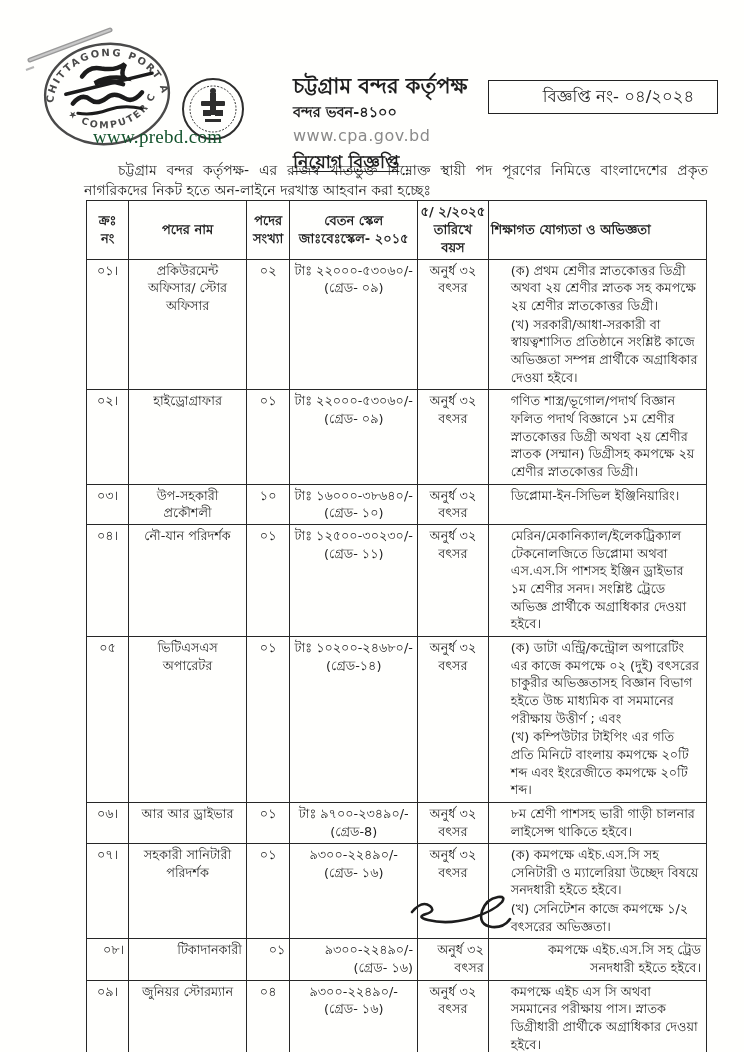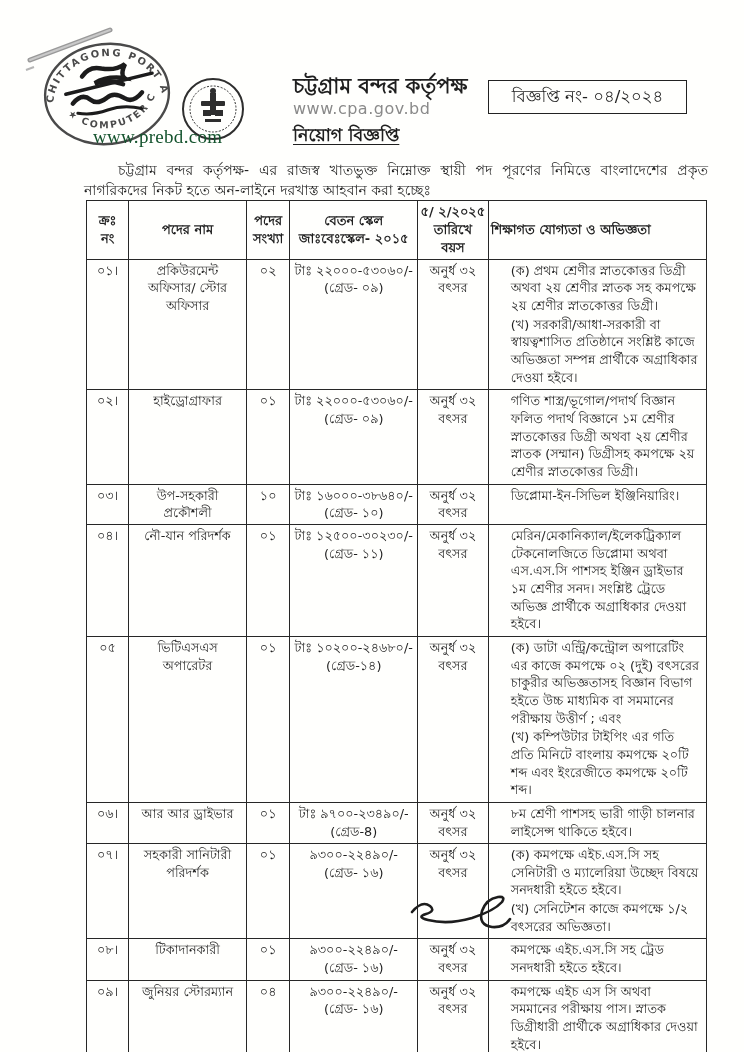--- a/index.html
+++ b/index.html
@@ -21,20 +21,21 @@
   .title-block{position:absolute;left:293px;top:74px;width:284px;text-align:left;}
   .org-name{font-size:21px;font-weight:bold;line-height:1.15;}
   .org-address{font-size:14.5px;font-weight:bold;margin-top:3px;}
   .org-url{font-size:16px;color:#8a8a8a;margin-top:1px;letter-spacing:.5px;}
   .notice-title{display:inline-block;font-size:17.5px;font-weight:bold;margin-top:4px;
     text-decoration:underline;text-underline-offset:3px;}
   .notice-box{
     position:absolute;left:488px;top:80px;width:197px;height:32px;
     border:1.7px solid #222;display:flex;align-items:center;justify-content:center;
     font-size:16.5px;
+    padding-left:31px;
   }
   .intro{
     position:absolute;left:84px;top:161px;width:624px;
     font-size:14px;line-height:1.42;text-indent:34px;text-align:justify;
   }
   
   .table-wrap{position:absolute;left:86px;top:200px;width:621px;}
   table{border-collapse:collapse;width:100%;table-layout:fixed;}
   th,td{border:1.5px solid #272727;padding:2px 4px;font-size:12.8px;line-height:1.38;
     vertical-align:top;overflow:hidden;}
@@ -44,21 +45,21 @@
   .c-num{width:7%;text-align:center;}
   .c-scale{width:20.6%;text-align:center;}
   .c-age{width:11.4%;text-align:center;}
   .c-qual{width:35.2%;text-align:left;}
   td.c-qual{padding-left:22px;padding-right:5px;}
   .q{margin:0 0 1px 0;}
   .q:empty{display:none;}
   tr.hrow th{height:32px;}
   tr.r1 td{height:88px;border-radius:9px;} tr.r2 td{height:66px;} tr.r3 td{height:30px;}
   tr.r4 td{height:74px;} tr.r5 td{height:134px;} tr.r6 td{height:36px;}
-  tr.r7 td{height:70px;} tr.r8 td{height:34px;} tr.r9 td{height:54px;}
+  tr.r7 td{height:70px;} tr.r8 td{height:34px;text-align:right;} tr.r9 td{height:54px;}
   
   .squiggle{position:absolute;left:398px;top:886px;}
 </style>
 </head>
 <body>
 
 <div class="page">
 
   <svg class="scan-mark" width="110" height="70" viewBox="0 0 110 70">
     <line x1="12" y1="48" x2="92" y2="18" stroke="#9a9a9a" stroke-width="5" stroke-linecap="round"></line>
@@ -97,20 +98,21 @@
       <rect x="34" y="33" width="8" height="6"></rect>
       <circle cx="32" cy="14" r="3"></circle>
       <rect x="24" y="42" width="16" height="3"></rect>
     </g>
   </svg>
 
   <div class="prebd">www.prebd.com</div>
 
   <div class="title-block">
     <div class="org-name">চট্টগ্রাম বন্দর কর্তৃপক্ষ</div>
+    <div class="org-address">বন্দর ভবন-৪১০০</div>
     <div class="org-url">www.cpa.gov.bd</div>
     <div><span class="notice-title">নিয়োগ বিজ্ঞপ্তি</span></div>
   </div>
 
   <div class="notice-box">বিজ্ঞপ্তি নং- ০৪/২০২৪</div>
 
   <div class="intro">চট্টগ্রাম বন্দর কর্তৃপক্ষ- এর রাজস্ব খাতভুক্ত নিম্নোক্ত স্থায়ী পদ পূরণের নিমিত্তে বাংলাদেশের প্রকৃত নাগরিকদের নিকট হতে অন-লাইনে দরখাস্ত আহবান করা হচ্ছেঃ</div>
 
   <div class="table-wrap">
     <table>

